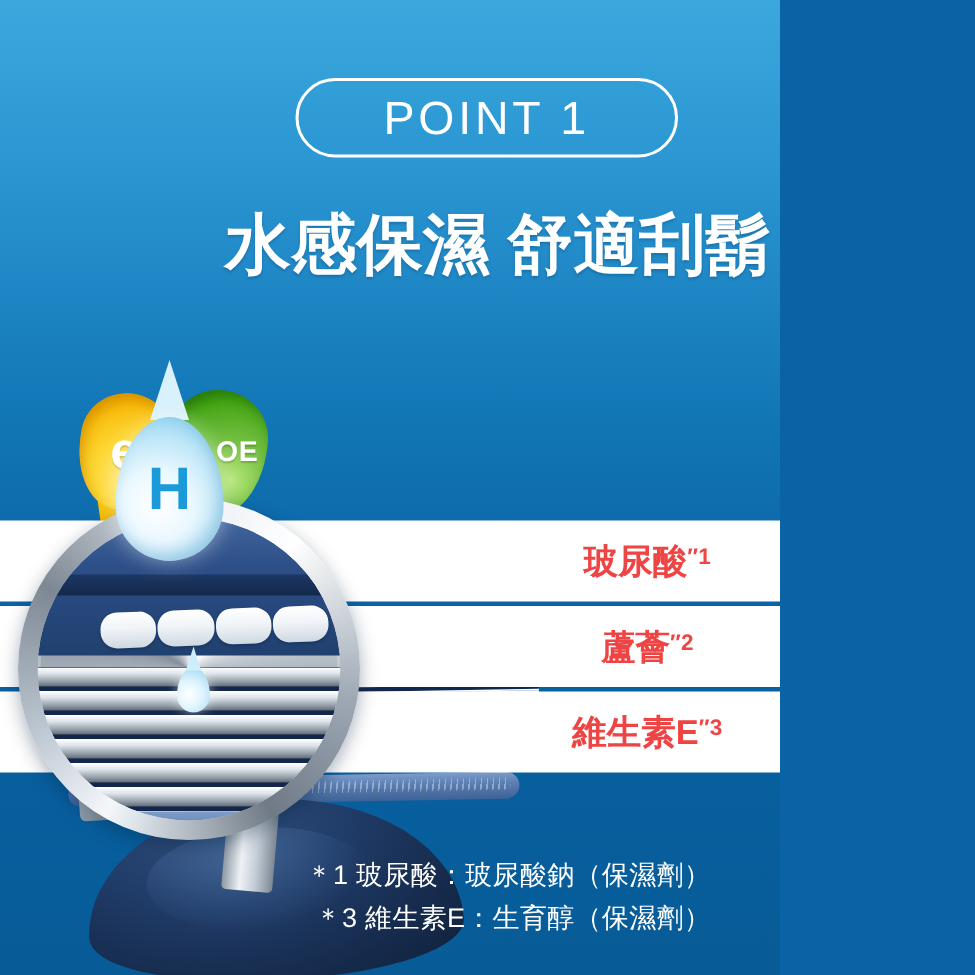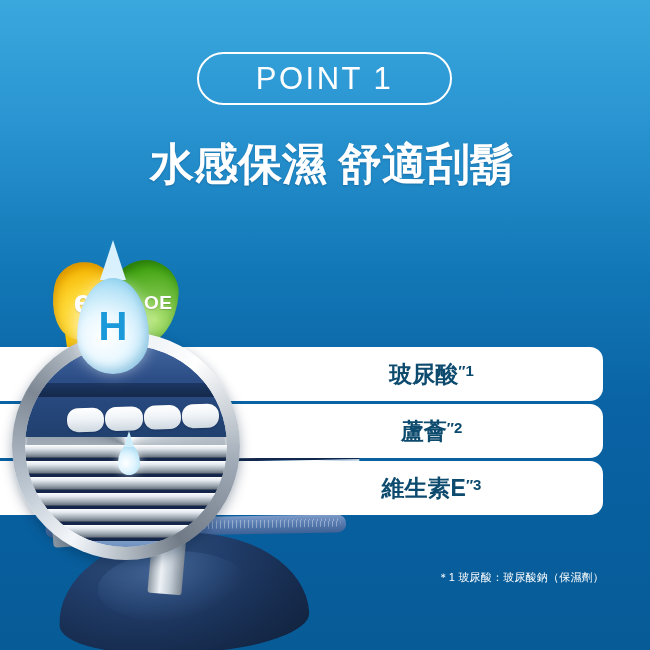--- a/index.html
+++ b/index.html
@@ -2,21 +2,21 @@
 <html><head>
 <meta charset="utf-8">
 <style>
   html,body{margin:0;padding:0;}
   body{
     width:650px;height:650px;overflow:hidden;
     font-family:"Liberation Sans","DejaVu Sans",sans-serif;
     background:#0a63a5;
   }
   #stage{
-    position:relative;width:650px;height:650px;overflow:hidden;
+    position:relative;width:520px;height:650px;overflow:hidden;
     background:linear-gradient(180deg,#3aa8dd 0%,#2a95d2 18%,#1277b6 42%,#0a63a5 62%,#085f9e 80%,#075c97 100%);
   }
 
   
   #point-pill{
     position:absolute;left:197px;top:52px;width:255px;height:53px;
     box-sizing:border-box;
     border:2px solid #ffffff;border-radius:27px;
     display:flex;align-items:center;justify-content:center;
     background:transparent;
@@ -37,34 +37,34 @@
   #headline .l2{display:block;padding-left:14px;}
 
   
   .ing-box{
     position:absolute;background:#ffffff;
     border-top-right-radius:13px;border-bottom-right-radius:13px;
     display:flex;align-items:center;justify-content:center;
     box-sizing:border-box;
   }
   .ing-box .txt{
-    color:#0c4a6e;font-weight:bold;font-size:23px;white-space:nowrap;
+    color:#ef4444;font-weight:bold;font-size:23px;white-space:nowrap;
   }
   .ing-box .txt .sup{font-size:15px;font-weight:bold;vertical-align:6px;}
   #ing-1{left:-10px;top:347px;width:613px;height:54px;}
   #ing-2{left:-10px;top:404px;width:613px;height:54px;}
   #ing-3{left:-10px;top:461px;width:613px;height:54px;}
   #ing-1 .txt{transform:translateX(135px);}
   #ing-2 .txt{transform:translateX(135px);}
   #ing-3 .txt{transform:translateX(135px);}
 
   
   #footnotes{
     position:absolute;right:46px;top:569px;width:300px;
-    text-align:right;color:#ffffff;font-size:11px;line-height:1.62;
+    text-align:right;color:#ffffff;font-size:18px;line-height:1.62;
     letter-spacing:.2px;
   }
   #footnotes div{white-space:nowrap;}
 
   
   #product{position:absolute;left:0;top:240px;width:400px;height:410px;}
 
   
   .drop{position:absolute;}
   .drop .body{
@@ -314,15 +314,16 @@
   </div>
   <div class="ing-box" id="ing-2">
     <span class="txt"><span>蘆薈</span><span class="sup">″2</span></span>
   </div>
   <div class="ing-box" id="ing-3">
     <span class="txt"><span>維生素E</span><span class="sup">″3</span></span>
   </div>
 
   <div id="footnotes">
     <div>＊1 玻尿酸：玻尿酸鈉（保濕劑）</div>
+    <div>＊3 維生素E：生育醇（保濕劑）</div>
   </div>
 
 </div>
 
 </body></html>

